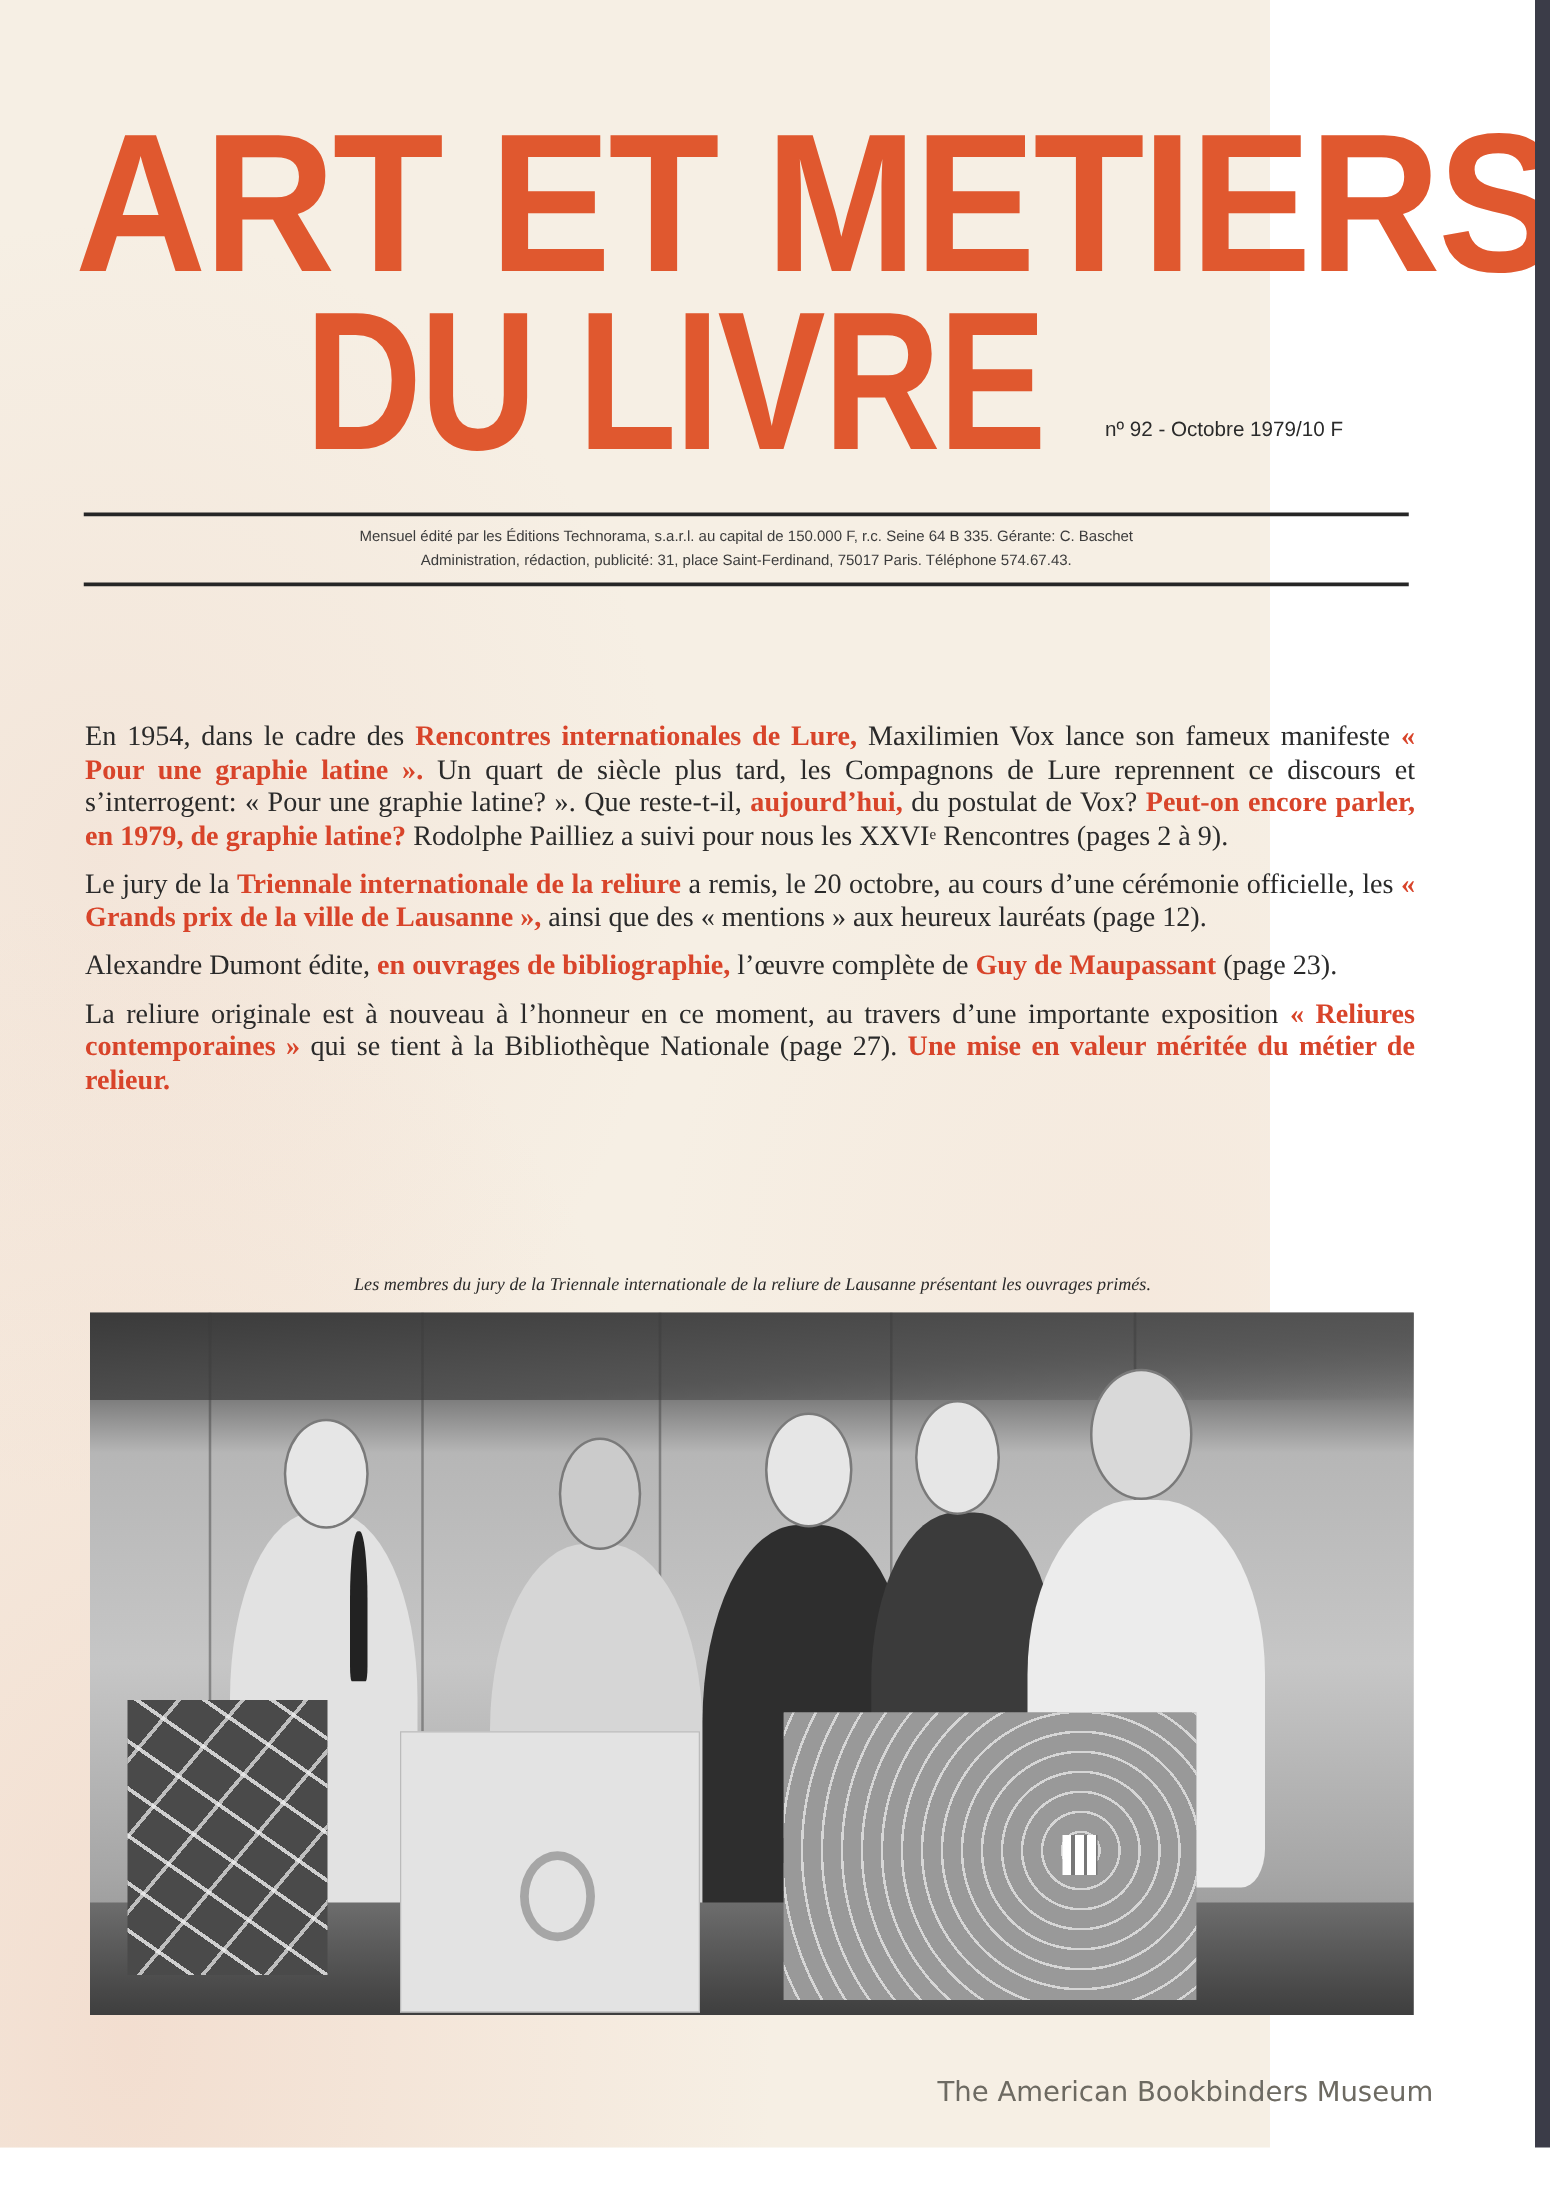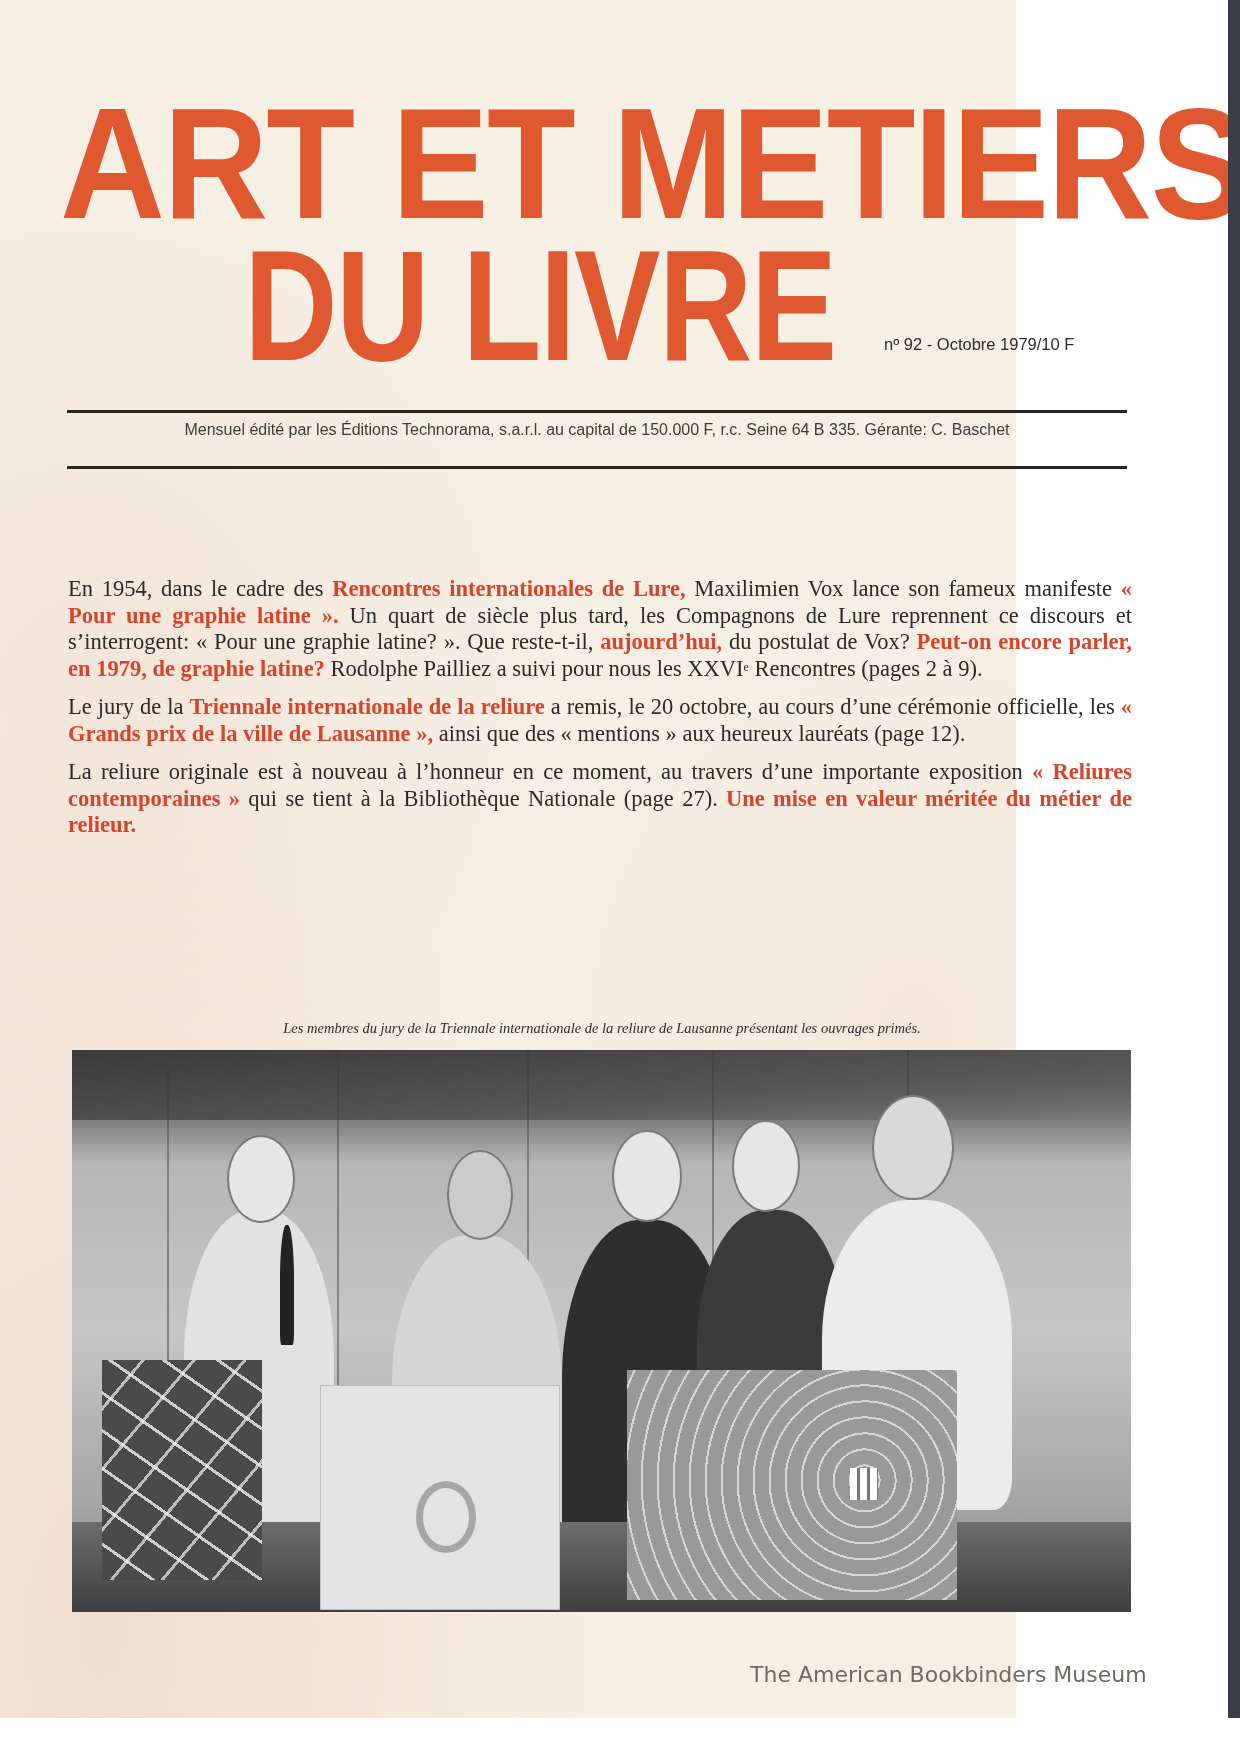--- a/index.html
+++ b/index.html
@@ -39,21 +39,21 @@
     position: absolute; left: 884px; top: 335px;
     font-family: "Liberation Sans", sans-serif; font-size: 16.5px; color: #2b2b2b; white-space: nowrap;
   }
 
   .rule { position: absolute; left: 67px; width: 1060px; height: 3px; background: #262626; }
   .rule.top { top: 410px; }
   .rule.bottom { top: 466px; }
 
   .imprint {
     position: absolute; left: 67px; top: 420px; width: 1060px; text-align: center;
-    font-family: "Liberation Sans", sans-serif; font-size: 16px; line-height: 19px; color: #3c3c3c;
+    font-family: "Liberation Sans", sans-serif; font-size: 12px; line-height: 19px; color: #3c3c3c;
   }
 
   
   .body-text {
     position: absolute; left: 68px; top: 576px; width: 1064px;
     font-family: "Liberation Serif", serif; font-size: 22.5px; line-height: 26.5px;
     color: #2a2a2a; text-align: justify;
   }
   .body-text p { margin-bottom: 12px; }
   .hl { color: #d8442a; font-weight: 700; }
@@ -90,26 +90,28 @@
 <div class="page">
 
   <div class="masthead-line l1">ART ET METIERS</div>
   <div class="masthead-line l2">DU LIVRE</div>
 
   <div class="issue-info">nº 92 - Octobre 1979/10 F</div>
 
   <div class="rule top"></div>
   <div class="imprint">
     <div>Mensuel édité par les Éditions Technorama, s.a.r.l. au capital de 150.000 F, r.c. Seine 64 B 335. Gérante: C. Baschet</div>
+    <div>Administration, rédaction, publicité: 31, place Saint-Ferdinand, 75017 Paris. Téléphone 574.67.43.</div>
   </div>
   <div class="rule bottom"></div>
 
   <div class="body-text" id="body-text">
       <p><span>En 1954, dans le cadre des </span><span class="hl">Rencontres internationales de Lure,</span><span> Maxilimien Vox lance son fameux manifeste </span><span class="hl">« Pour une graphie latine ».</span><span> Un quart de siècle plus tard, les Compagnons de Lure reprennent ce discours et s’interrogent: « Pour une graphie latine? ». Que reste-t-il, </span><span class="hl">aujourd’hui,</span><span> du postulat de Vox? </span><span class="hl">Peut-on encore parler, en 1979, de graphie latine?</span><span> Rodolphe Pailliez a suivi pour nous les XXVI</span><sup>e</sup><span> Rencontres (pages 2 à 9).</span></p>
       <p><span>Le jury de la </span><span class="hl">Triennale internationale de la reliure</span><span> a remis, le 20 octobre, au cours d’une cérémonie officielle, les </span><span class="hl">« Grands prix de la ville de Lausanne »,</span><span> ainsi que des « mentions » aux heureux lauréats (page 12).</span></p>
+      <p><span>Alexandre Dumont édite, </span><span class="hl">en ouvrages de bibliographie,</span><span> l’œuvre complète de </span><span class="hl">Guy de Maupassant</span><span> (page 23).</span></p>
       <p><span>La reliure originale est à nouveau à l’honneur en ce moment, au travers d’une importante exposition </span><span class="hl">« Reliures contemporaines »</span><span> qui se tient à la Bibliothèque Nationale (page 27). </span><span class="hl">Une mise en valeur méritée du métier de relieur.</span></p>
     </div>
 
   <div class="caption">Les membres du jury de la Triennale internationale de la reliure de Lausanne présentant les ouvrages primés.</div>
 
   <div class="photo">
     <div class="ceiling"></div>
     <div class="panel" style="left:95px"></div>
     <div class="panel" style="left:265px"></div>
     <div class="panel" style="left:455px"></div>

